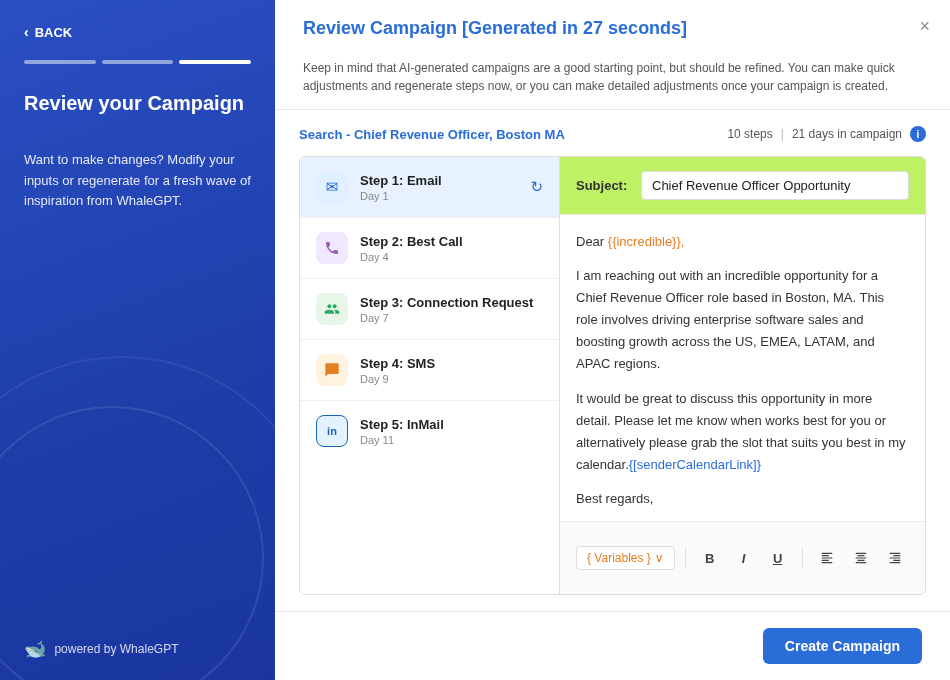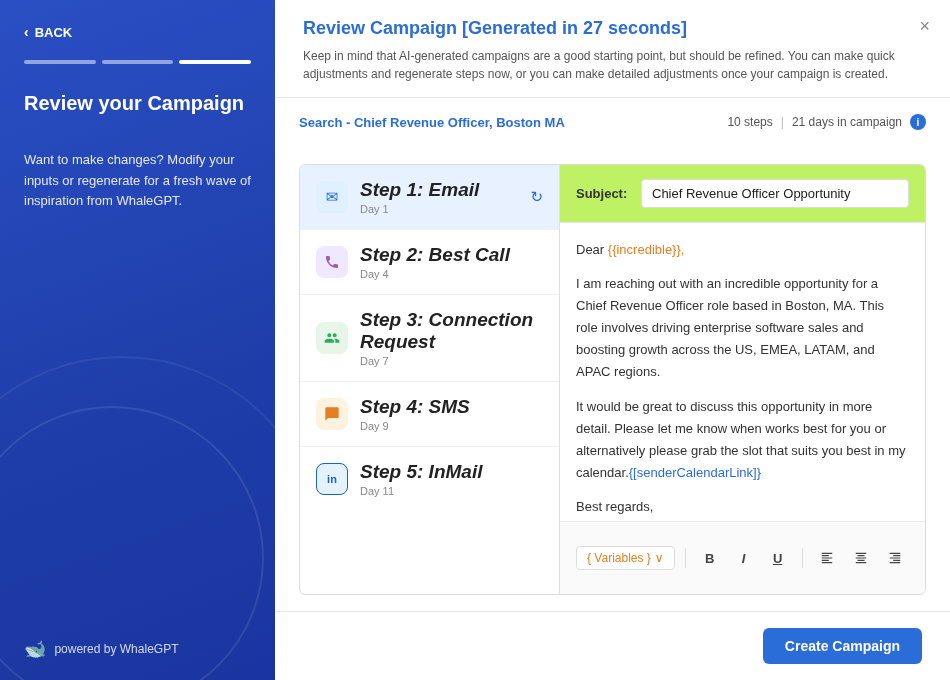--- a/index.html
+++ b/index.html
@@ -113,21 +113,21 @@
     }
     .main-header {
       padding: 18px 28px 14px;
       border-bottom: 1px solid #e8e8e8;
       position: relative;
     }
     .main-title {
       font-size: 18px;
       font-weight: 700;
       color: #2a6dd9;
-      margin-bottom: 8px;
+      margin-bottom: 20px;
     }
     .main-subtitle {
       font-size: 12px;
       color: #555;
       line-height: 1.5;
       max-width: 600px;
     }
     .close-btn {
       position: absolute;
       top: 16px;
@@ -139,21 +139,20 @@
       border: none;
     }
 
     
     .campaign-panel {
       flex: 1;
       padding: 16px 24px;
       overflow: hidden;
       display: flex;
       flex-direction: column;
-      gap: 20px;
     }
     .campaign-meta-row {
       display: flex;
       align-items: center;
       justify-content: space-between;
       margin-bottom: 14px;
     }
     .search-label {
       font-size: 13px;
       font-weight: 600;
@@ -219,25 +218,24 @@
       font-size: 15px;
       flex-shrink: 0;
     }
     .step-icon.email { background: #e0f0ff; color: #2a6dd9; }
     .step-icon.phone { background: #f0e8ff; color: #9b59b6; }
     .step-icon.connect { background: #e8f5e9; color: #27ae60; }
     .step-icon.sms { background: #fff3e0; color: #e67e22; }
     .step-icon.inmail { background: #e3f2fd; color: #1565c0; }
     .step-info { flex: 1; }
     .step-name {
-      font-size: 19px;
+      font-size: 13px;
       font-weight: 600;
       color: #222;
       margin-bottom: 2px;
-      font-style: italic;
     }
     .step-day {
       font-size: 11px;
       color: #888;
     }
     .step-refresh {
       color: #2a6dd9;
       font-size: 15px;
       cursor: pointer;
     }

